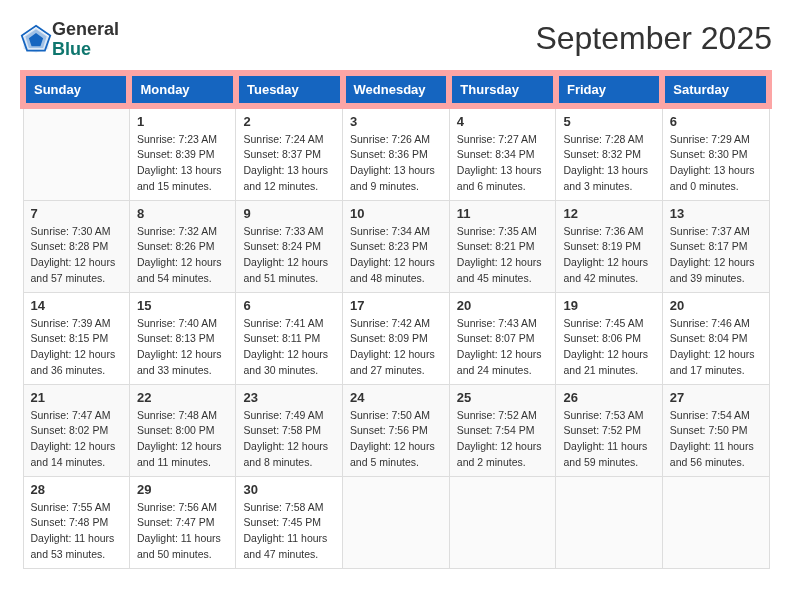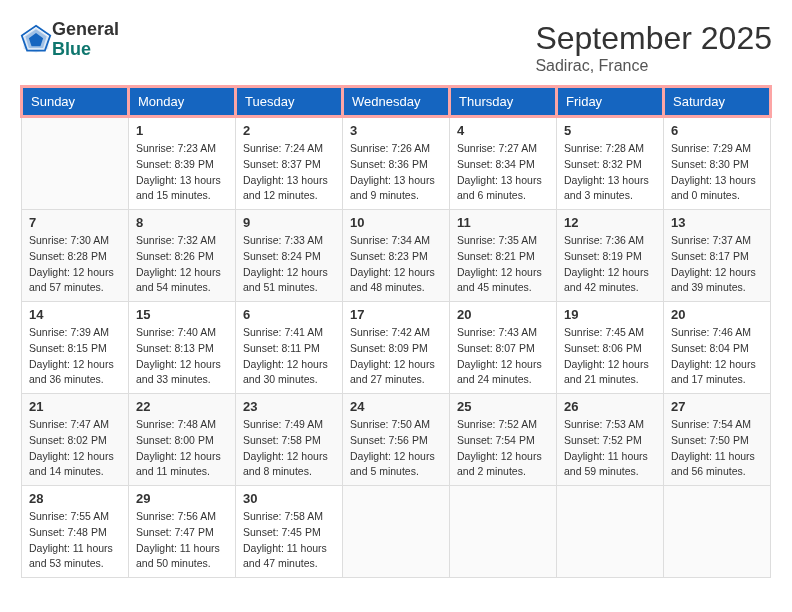--- a/index.html
+++ b/index.html
@@ -47,22 +47,22 @@
       width: 100%;
       border-collapse: collapse;
       border: 1px solid #ccc;
     }
     .calendar th {
       background: #1565c0;
       color: #fff;
       text-align: left;
       padding: 6px 8px;
       font-size: 13px;
-      font-weight: normal;
-      border: 3px solid #fca5a5;
+      font-weight: bold;
+      border: 6px solid #fca5a5;
     }
     .calendar td {
       vertical-align: top;
       padding: 5px 7px;
       border: 1px solid #ddd;
       width: 107px;
       min-height: 85px;
       font-size: 11px;
       color: #333;
       background: #fff;
@@ -98,21 +98,20 @@
     </svg>
     <div>
       <div class="logo-text">
         <span class="logo-general">General</span><br>
         <span class="logo-blue">Blue</span>
       </div>
     </div>
   </div>
   <div class="title-block">
     <div class="month-title">September 2025</div>
-    <div class="location">Sadirac, France</div>
   </div>
 </div>
 
 <table class="calendar">
   <thead>
     <tr>
     <th>Sunday</th>
         <th>Monday</th>
         <th>Tuesday</th>
         <th>Wednesday</th>

